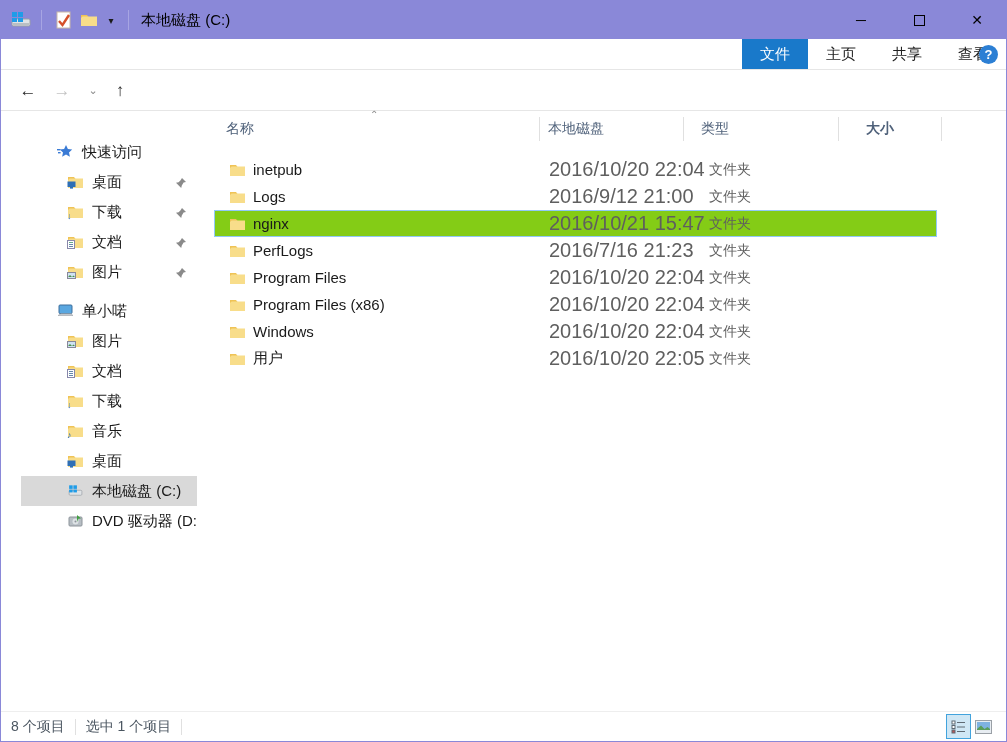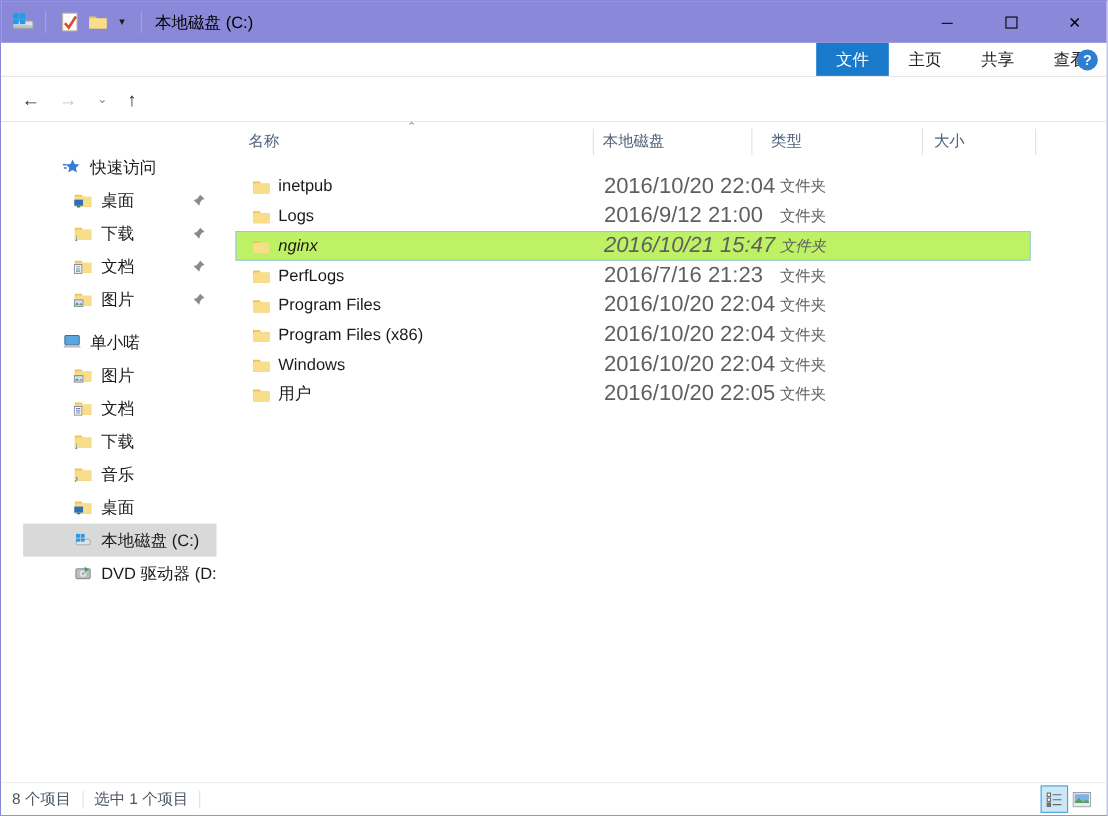--- a/index.html
+++ b/index.html
@@ -50,21 +50,21 @@
   .ov { position:absolute; left:0px; bottom:-1px; font-size:9px; line-height:9px; }
 
   
   .content { position:absolute; left:213px; top:0; width:780px; height:100%; }
   .colheaders { position:absolute; left:0; top:0; width:727px; height:35px; }
   .colhead { position:absolute; top:9px; font-size:14px; color:#4f617a; }
   .col-sep { position:absolute; top:6px; width:1px; height:24px; background:#e0e0e0; }
   .sort-caret { position:absolute; left:156px; top:-2px; font-size:10px; color:#8a8a8a; }
   .rows { position:absolute; left:0; top:45px; width:723px; }
   .frow { position:relative; height:27px; display:flex; align-items:center; border:1px solid transparent; }
-  .frow.selected { background:#bef264; border-color:#91c9f7;font-style:italic; }
+  .frow.selected { background:#84cc16; border-color:#91c9f7; }
   .fi { position:absolute; left:14px; top:5px; width:17px; height:16px; }
   .fname { position:absolute; left:38px; font-size:15px; color:#1a1a1a; white-space:nowrap; }
   .fdate { position:absolute; left:334px; font-size:20px; color:#5f5f5f; white-space:nowrap; }
   .ftype { position:absolute; left:494px; font-size:14px; color:#5f5f5f; white-space:nowrap; }
 
   
   .statusbar { position:absolute; left:0; bottom:0; width:100%; height:30px; background:#fff; border-top:1px solid #eee; display:flex; align-items:center; }
   .status-text { font-size:14px; color:#4a5560; padding:0 10px;text-align:center; }
   .status-sep { width:1px; height:16px; background:#e0e0e0; }
   .view-toggles { position:absolute; right:10px; top:2px; display:flex; }
@@ -347,21 +347,21 @@
 
     <div class="content">
       <div class="colheaders">
         <span class="sort-caret">⌃</span>
         <span class="colhead" style="left:12px;">名称</span>
         <span class="col-sep" style="left:325px;"></span>
         <span class="colhead" style="left:334px;">本地磁盘</span>
         <span class="col-sep" style="left:469px;"></span>
         <span class="colhead" style="left:487px;">类型</span>
         <span class="col-sep" style="left:624px;"></span>
-        <span class="colhead" style="left:635px;">大小</span>
+        <span class="colhead" style="left:652px;font-weight:bold;">大小</span>
         <span class="col-sep" style="left:727px;"></span>
       </div>
 
       <div class="rows">
         <div class="frow">
           <svg class="fi" viewBox="0 0 17 16">
               <path d="M1 3h6l1.6 2H16v9H1z" fill="#efc356"></path>
               <path d="M1 6l1.6-1.4H16V14H1z" fill="#f8dd8a"></path>
             </svg>
           <span class="fname">inetpub</span>

